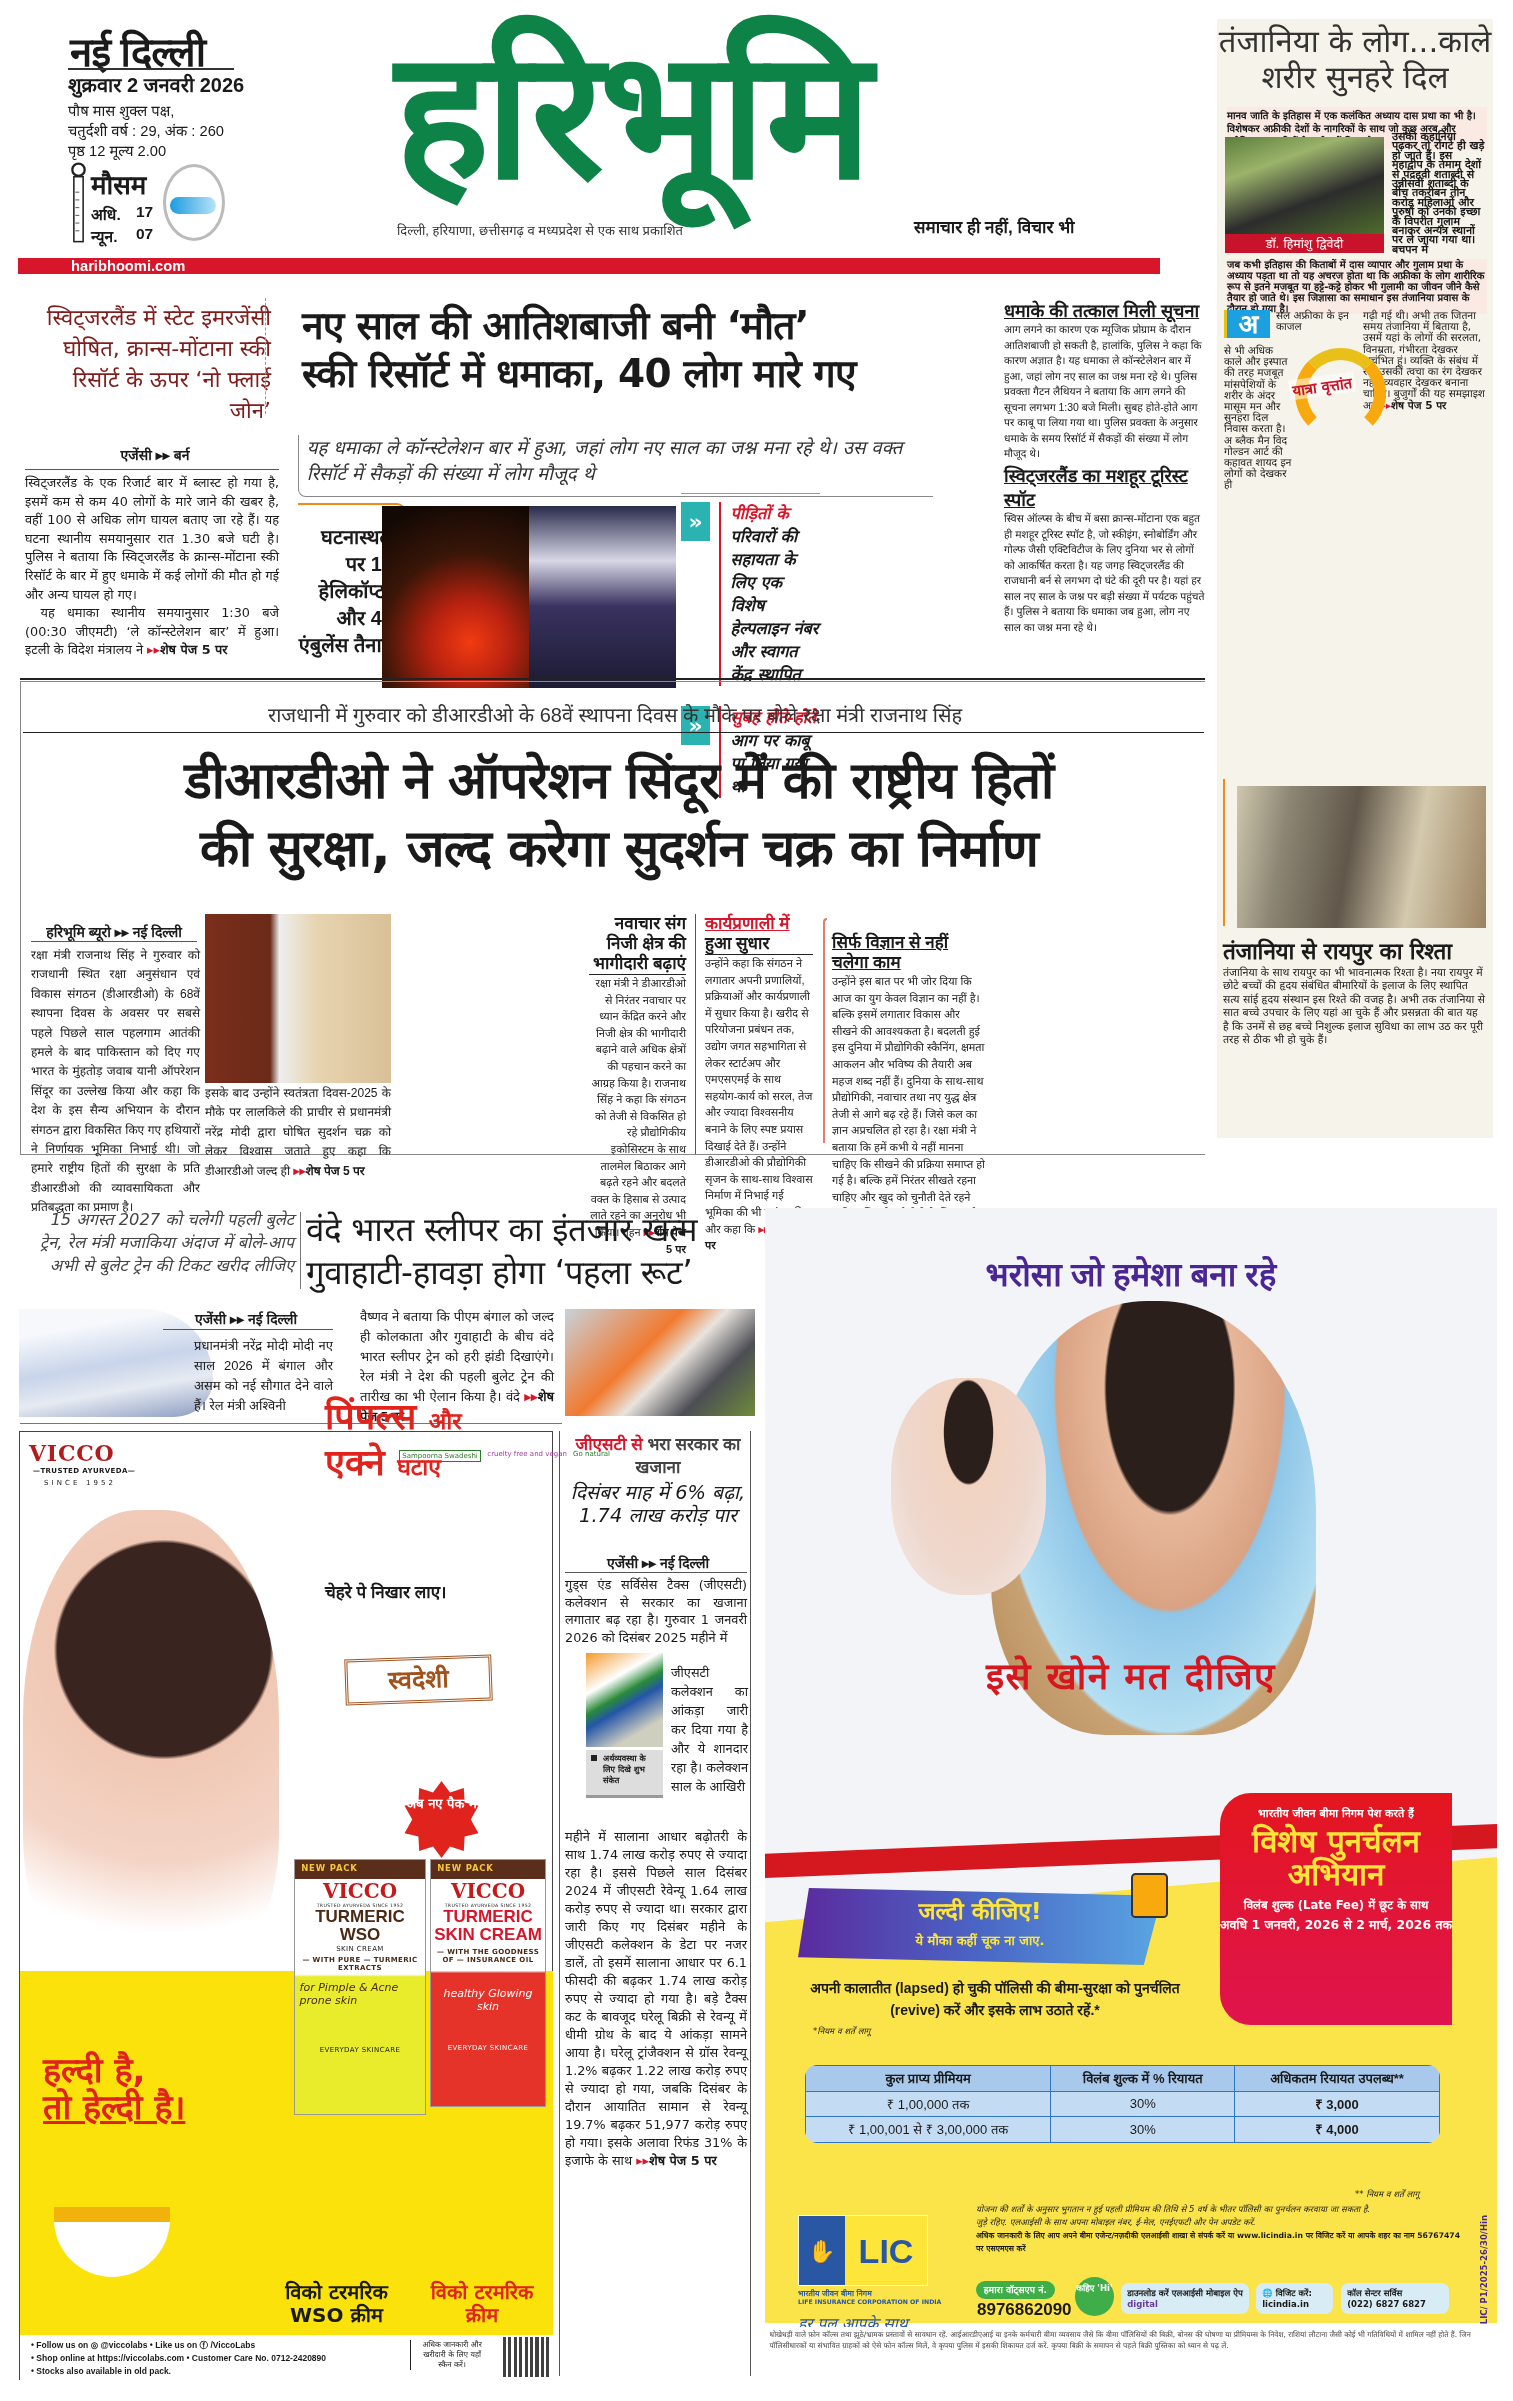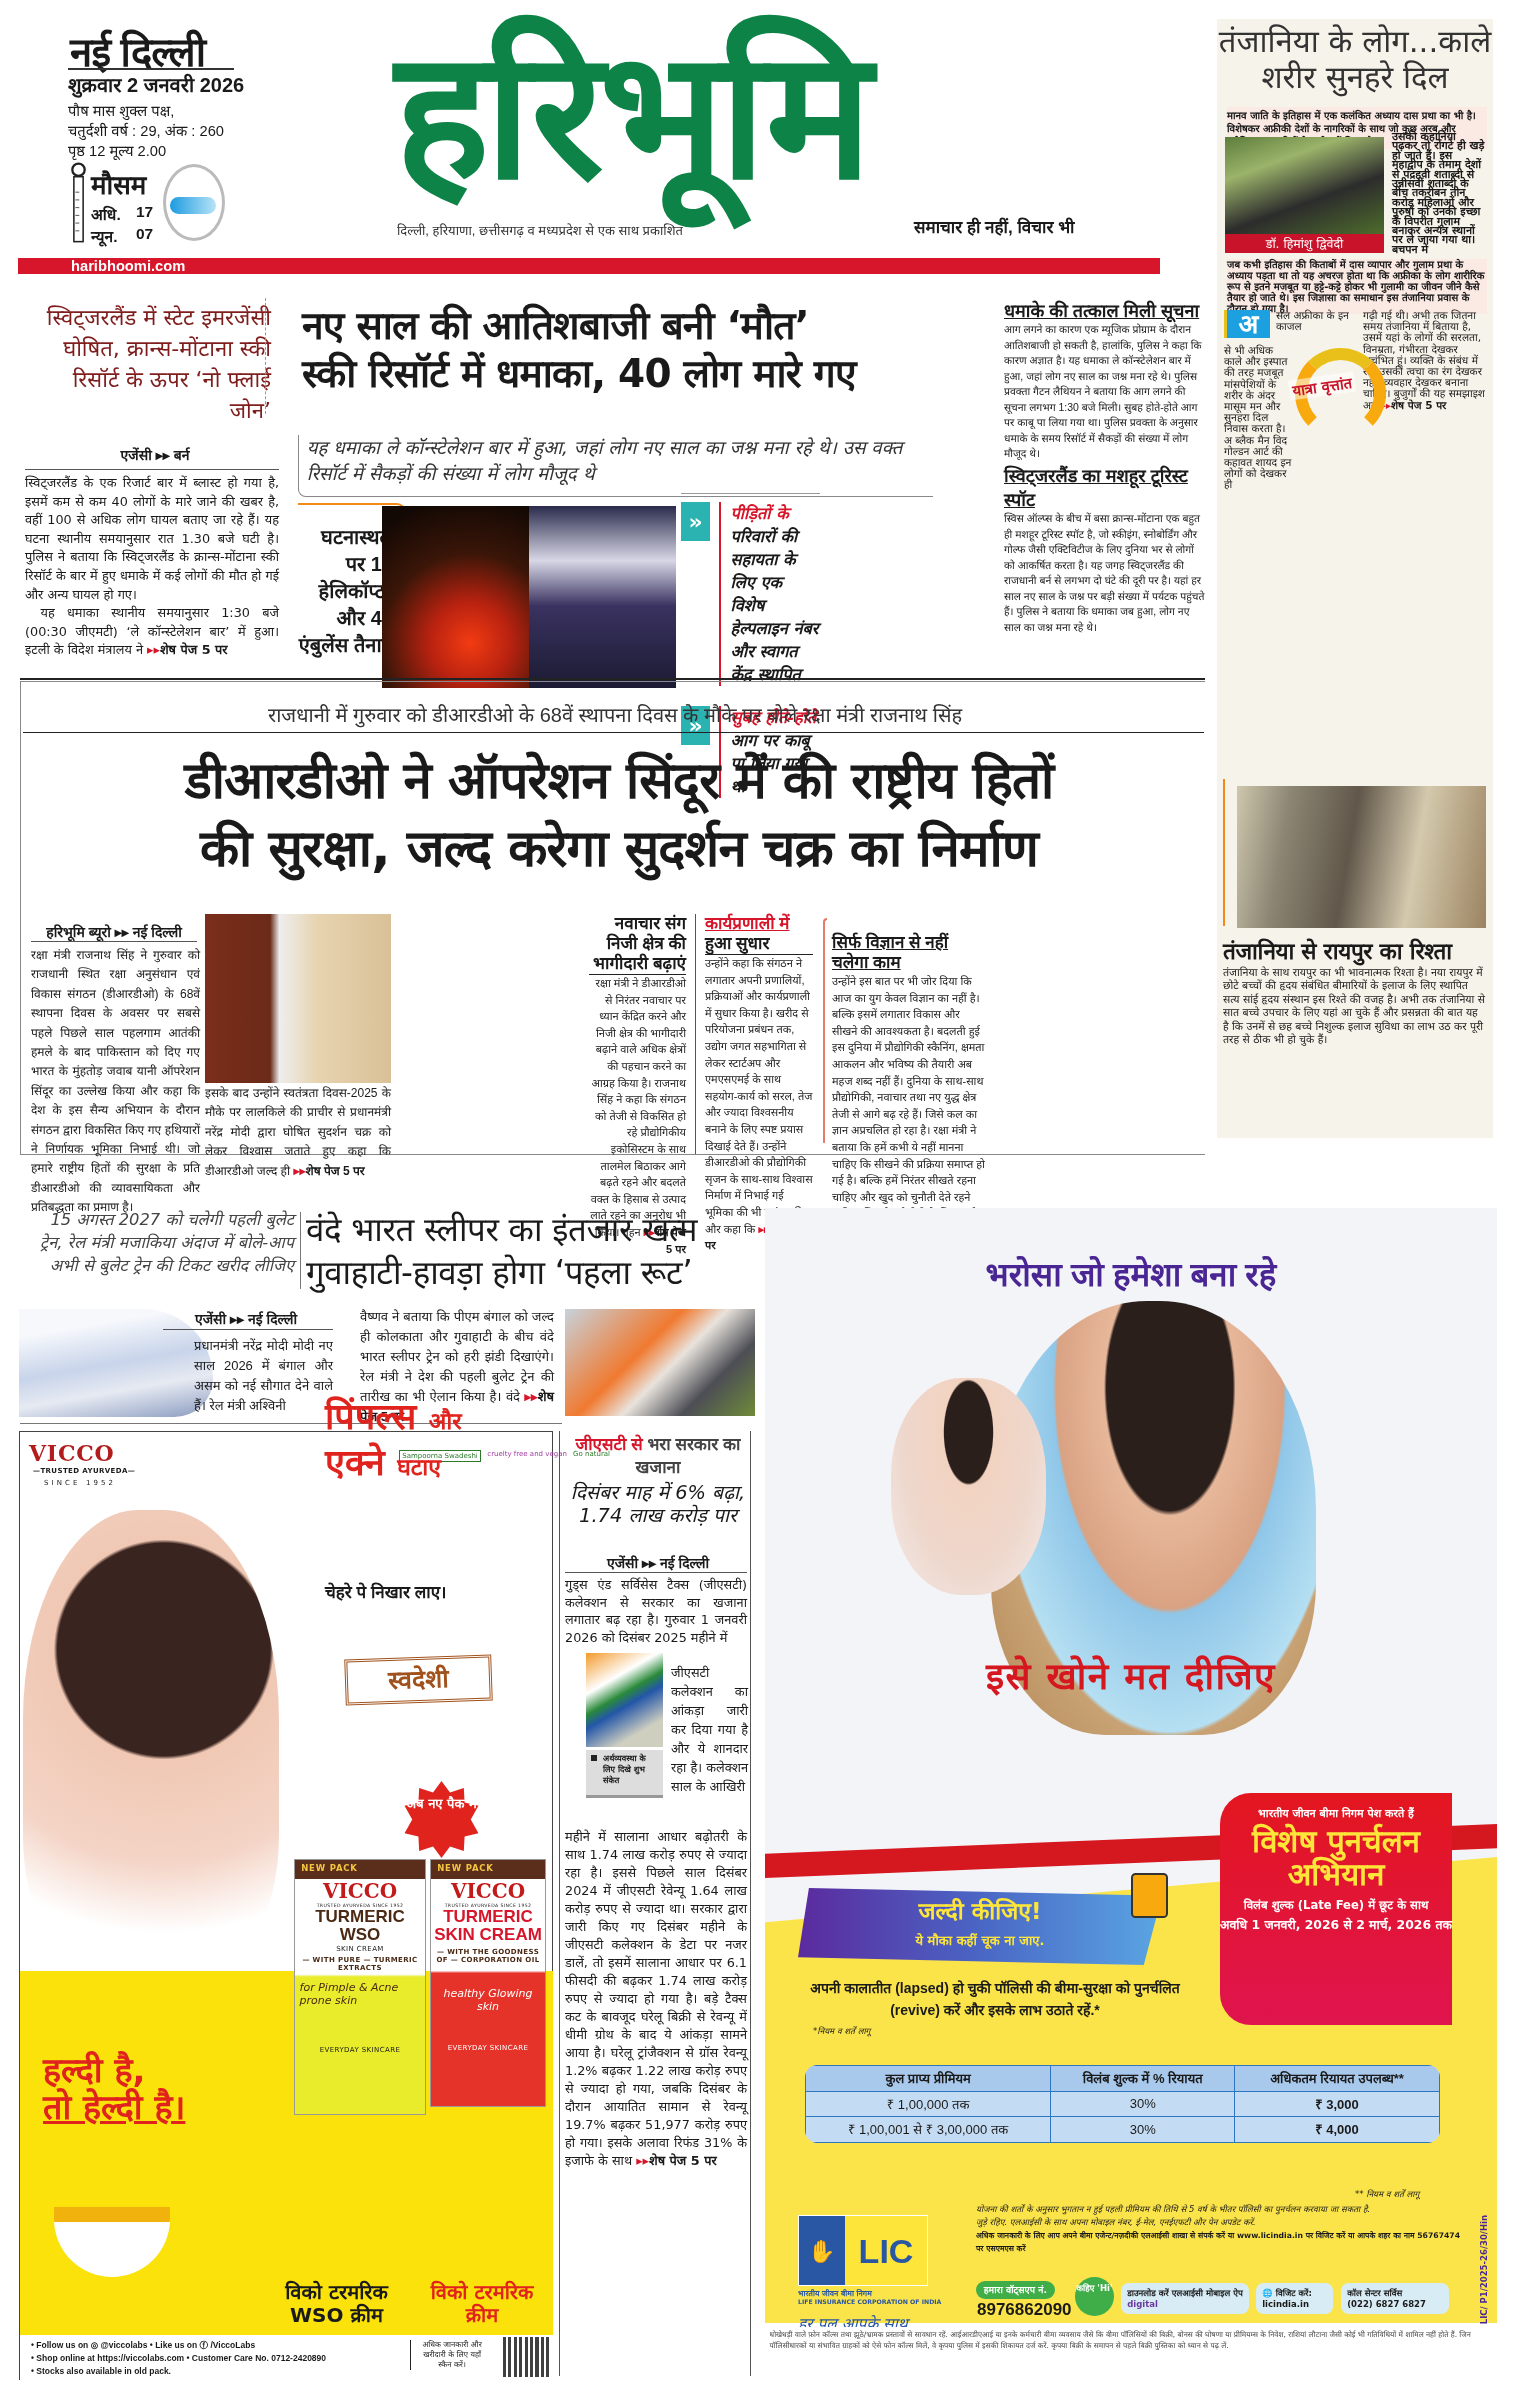--- a/index.html
+++ b/index.html
@@ -332,21 +332,21 @@
   <div class="pack-sub" style="font-size:7px">SKIN CREAM</div>
   <div class="pack-sub" style="font-size:7px;font-weight:bold;margin-top:3.1px;color:#4a2a14">— WITH PURE — TURMERIC EXTRACTS</div>
   <div style="font-size:11px;font-style:italic;color:#4a2a14;margin:9.3px 4.6px">for Pimple &amp; Acne prone skin</div>
   <div class="pack-sub" style="font-size:7px;margin-top:39px">EVERYDAY SKINCARE</div>
 </div>
 <div class="abs pack" style="left:430px;top:1859px;width:116px;height:248px;background:linear-gradient(180deg,#fff 0,#fff 45%,#e5332a 46%,#e5332a 100%)">
   <div class="pack-top">NEW PACK</div>
   <div class="pack-brand">VICCO</div>
   <div class="pack-sub">TRUSTED AYURVEDA SINCE 1952</div>
   <div class="pack-name" style="color:#d7162b">TURMERIC SKIN CREAM</div>
-  <div class="pack-sub" style="font-size:7px;font-weight:bold;margin-top:3.1px;color:#4a2a14">— WITH THE GOODNESS OF — CORPORATION OIL</div>
+  <div class="pack-sub" style="font-size:7px;font-weight:bold;margin-top:3.1px;color:#4a2a14">— WITH THE GOODNESS OF — INSURANCE OIL</div>
   <div style="font-size:11px;font-style:italic;color:#fff;margin:23px 4.6px 0;text-align:center">healthy Glowing skin</div>
   <div class="pack-sub" style="font-size:7px;margin-top:31px;color:#fff">EVERYDAY SKINCARE</div>
 </div>
 
 <div class="abs haldi">
   <div>हल्दी है,</div>
   <div style="text-decoration:underline">तो हेल्दी है।</div>
 </div>
 <div class="abs turmeric-bowl"></div>
 <div class="abs prod-name" style="left:263px;top:2281px;width:147px">विको टरमरिक WSO क्रीम</div>

